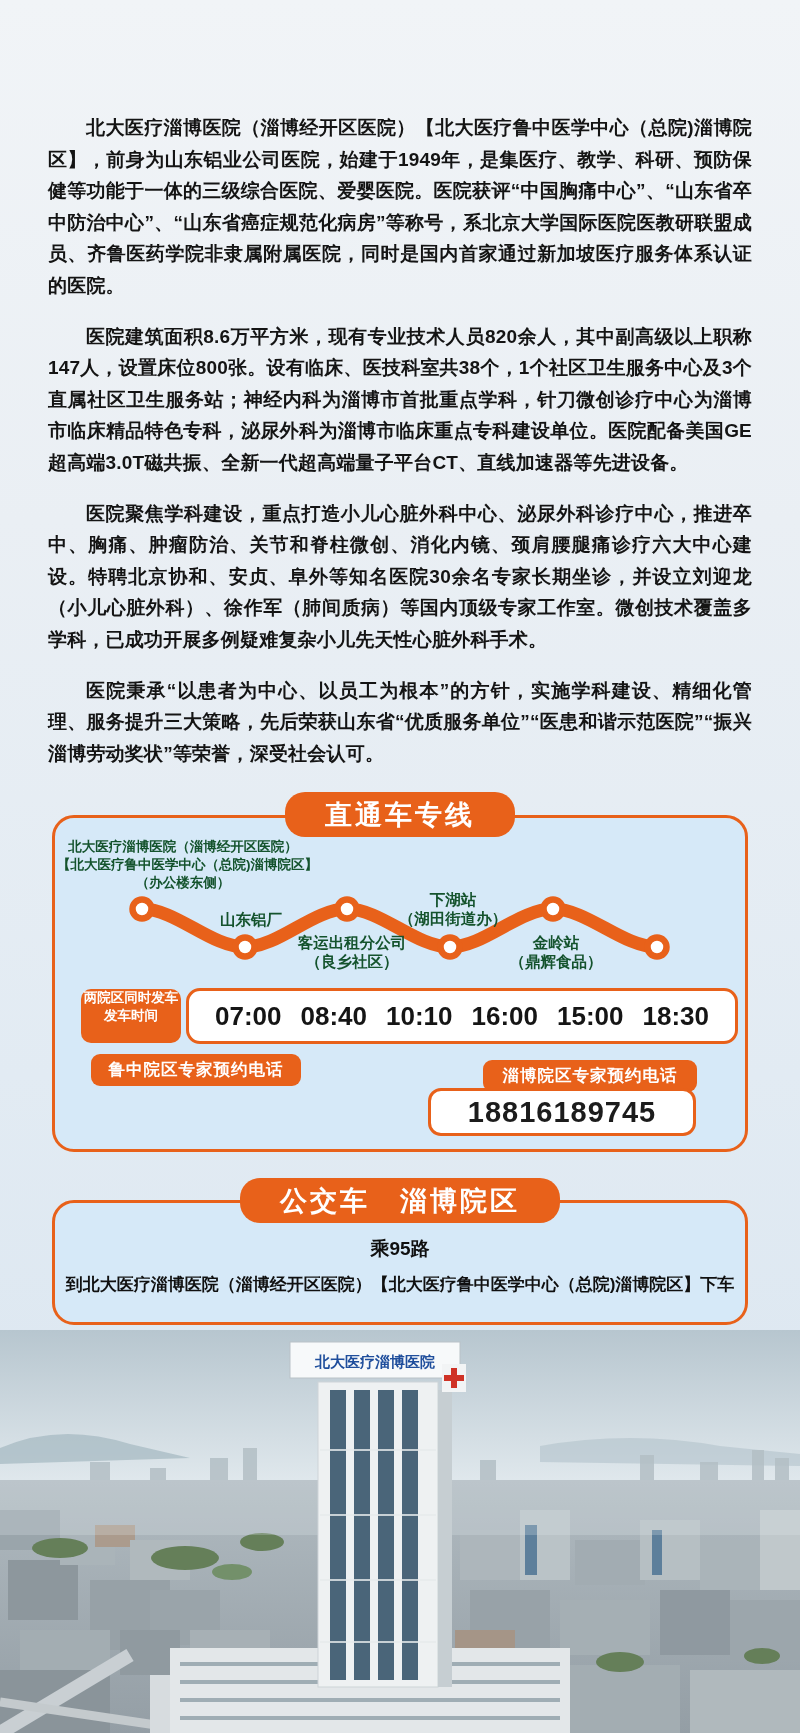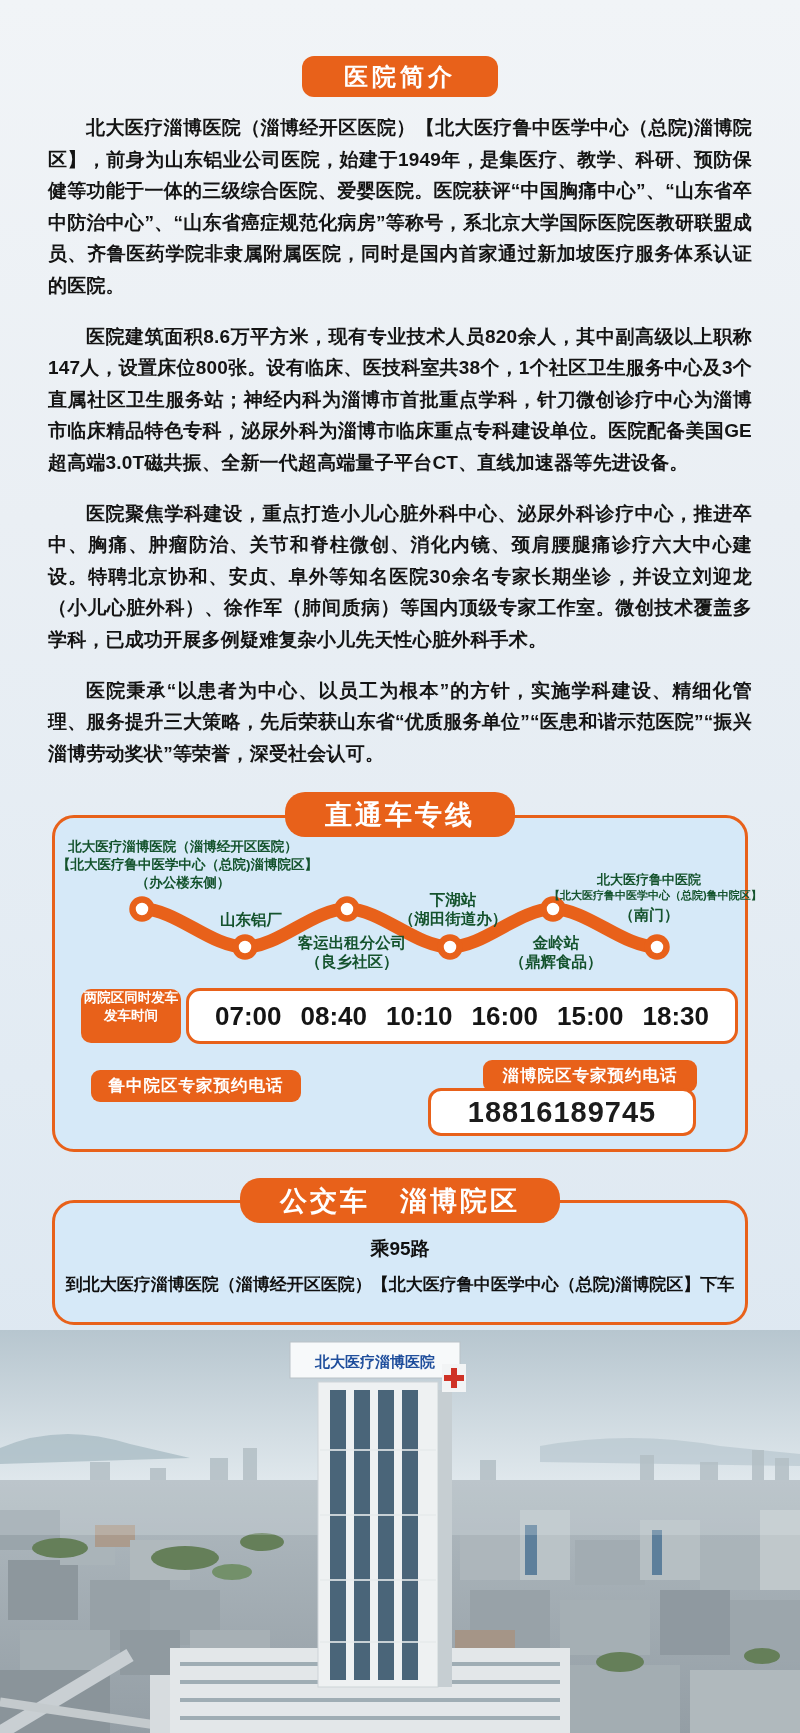--- a/index.html
+++ b/index.html
@@ -55,42 +55,41 @@
     position:absolute;left:131px;top:170px;width:552px;height:56px;
     background:#fff;border:3px solid #e8611a;border-radius:14px;box-sizing:border-box;
     display:flex;align-items:center;justify-content:space-between;padding:5px 26px;
     font-size:26px;font-weight:bold;color:#151515;
   }
   .phone-badge{
     position:absolute;height:32px;background:#e8611a;border-radius:9px;
     color:#fff;font-size:16.5px;font-weight:bold;letter-spacing:1px;
     display:flex;align-items:center;justify-content:center;z-index:1;
   }
-  .pb-left{left:36px;top:252px;width:210px;}
+  .pb-left{left:36px;top:236px;width:210px;}
   .pb-right{left:428px;top:242px;width:214px;}
   .phone-box{
     position:absolute;height:48px;background:#fff;border:3px solid #e8611a;
     border-radius:13px;box-sizing:border-box;z-index:2;
     display:flex;align-items:center;justify-content:center;
     font-size:29px;font-weight:bold;color:#1c1c1c;letter-spacing:1px;
   }
   .px-left{left:34px;top:270px;width:264px;}
   .px-right{left:373px;top:270px;width:268px;}
   .bus-line1{position:absolute;top:33px;left:0;width:100%;text-align:center;
     font-size:19px;font-weight:bold;color:#101010;}
   .bus-line2{position:absolute;top:70px;left:0;width:100%;text-align:center;
     font-size:17px;font-weight:bold;color:#101010;white-space:nowrap;}
   .photo{position:absolute;left:0;top:1330px;width:800px;height:403px;}
 </style>
 </head>
 <body>
 
 <div class="canvas">
 
-  <div class="badge-title">医院简介</div>
 
   <div class="intro">
     <p>北大医疗淄博医院（淄博经开区医院）【北大医疗鲁中医学中心（总院)淄博院区】，前身为山东铝业公司医院，始建于1949年，是集医疗、教学、科研、预防保健等功能于一体的三级综合医院、爱婴医院。医院获评“中国胸痛中心”、“山东省卒中防治中心”、“山东省癌症规范化病房”等称号，系北京大学国际医院医教研联盟成员、齐鲁医药学院非隶属附属医院，同时是国内首家通过新加坡医疗服务体系认证的医院。</p>
     <p>医院建筑面积8.6万平方米，现有专业技术人员820余人，其中副高级以上职称147人，设置床位800张。设有临床、医技科室共38个，1个社区卫生服务中心及3个直属社区卫生服务站；神经内科为淄博市首批重点学科，针刀微创诊疗中心为淄博市临床精品特色专科，泌尿外科为淄博市临床重点专科建设单位。医院配备美国GE超高端3.0T磁共振、全新一代超高端量子平台CT、直线加速器等先进设备。</p>
     <p>医院聚焦学科建设，重点打造小儿心脏外科中心、泌尿外科诊疗中心，推进卒中、胸痛、肿瘤防治、关节和脊柱微创、消化内镜、颈肩腰腿痛诊疗六大中心建设。特聘北京协和、安贞、阜外等知名医院30余名专家长期坐诊，并设立刘迎龙（小儿心脏外科）、徐作军（肺间质病）等国内顶级专家工作室。微创技术覆盖多学科，已成功开展多例疑难复杂小儿先天性心脏外科手术。</p>
     <p>医院秉承“以患者为中心、以员工为根本”的方针，实施学科建设、精细化管理、服务提升三大策略，先后荣获山东省“优质服务单位”“医患和谐示范医院”“振兴淄博劳动奖状”等荣誉，深受社会认可。</p>
   </div>
 
   <div class="pill pill-shuttle">直通车专线</div>
 
@@ -117,25 +116,20 @@
       <div>客运出租分公司</div>
       <div>（良乡社区）</div>
     </div>
     <div class="st st4">
       <div>下湖站</div>
       <div>（湖田街道办）</div>
     </div>
     <div class="st st5">
       <div>金岭站</div>
       <div>（鼎辉食品）</div>
-    </div>
-    <div class="st st6">
-      <div class="l1">北大医疗鲁中医院</div>
-      <div class="l2">【北大医疗鲁中医学中心（总院)鲁中院区】</div>
-      <div class="l3">（南门）</div>
     </div>
 
     <div class="sched-label">
       <div>两院区同时发车</div>
       <div>发车时间</div>
     </div>
     <div class="sched-box">
       <span>07:00</span>
       <span>08:40</span>
       <span>10:10</span>

